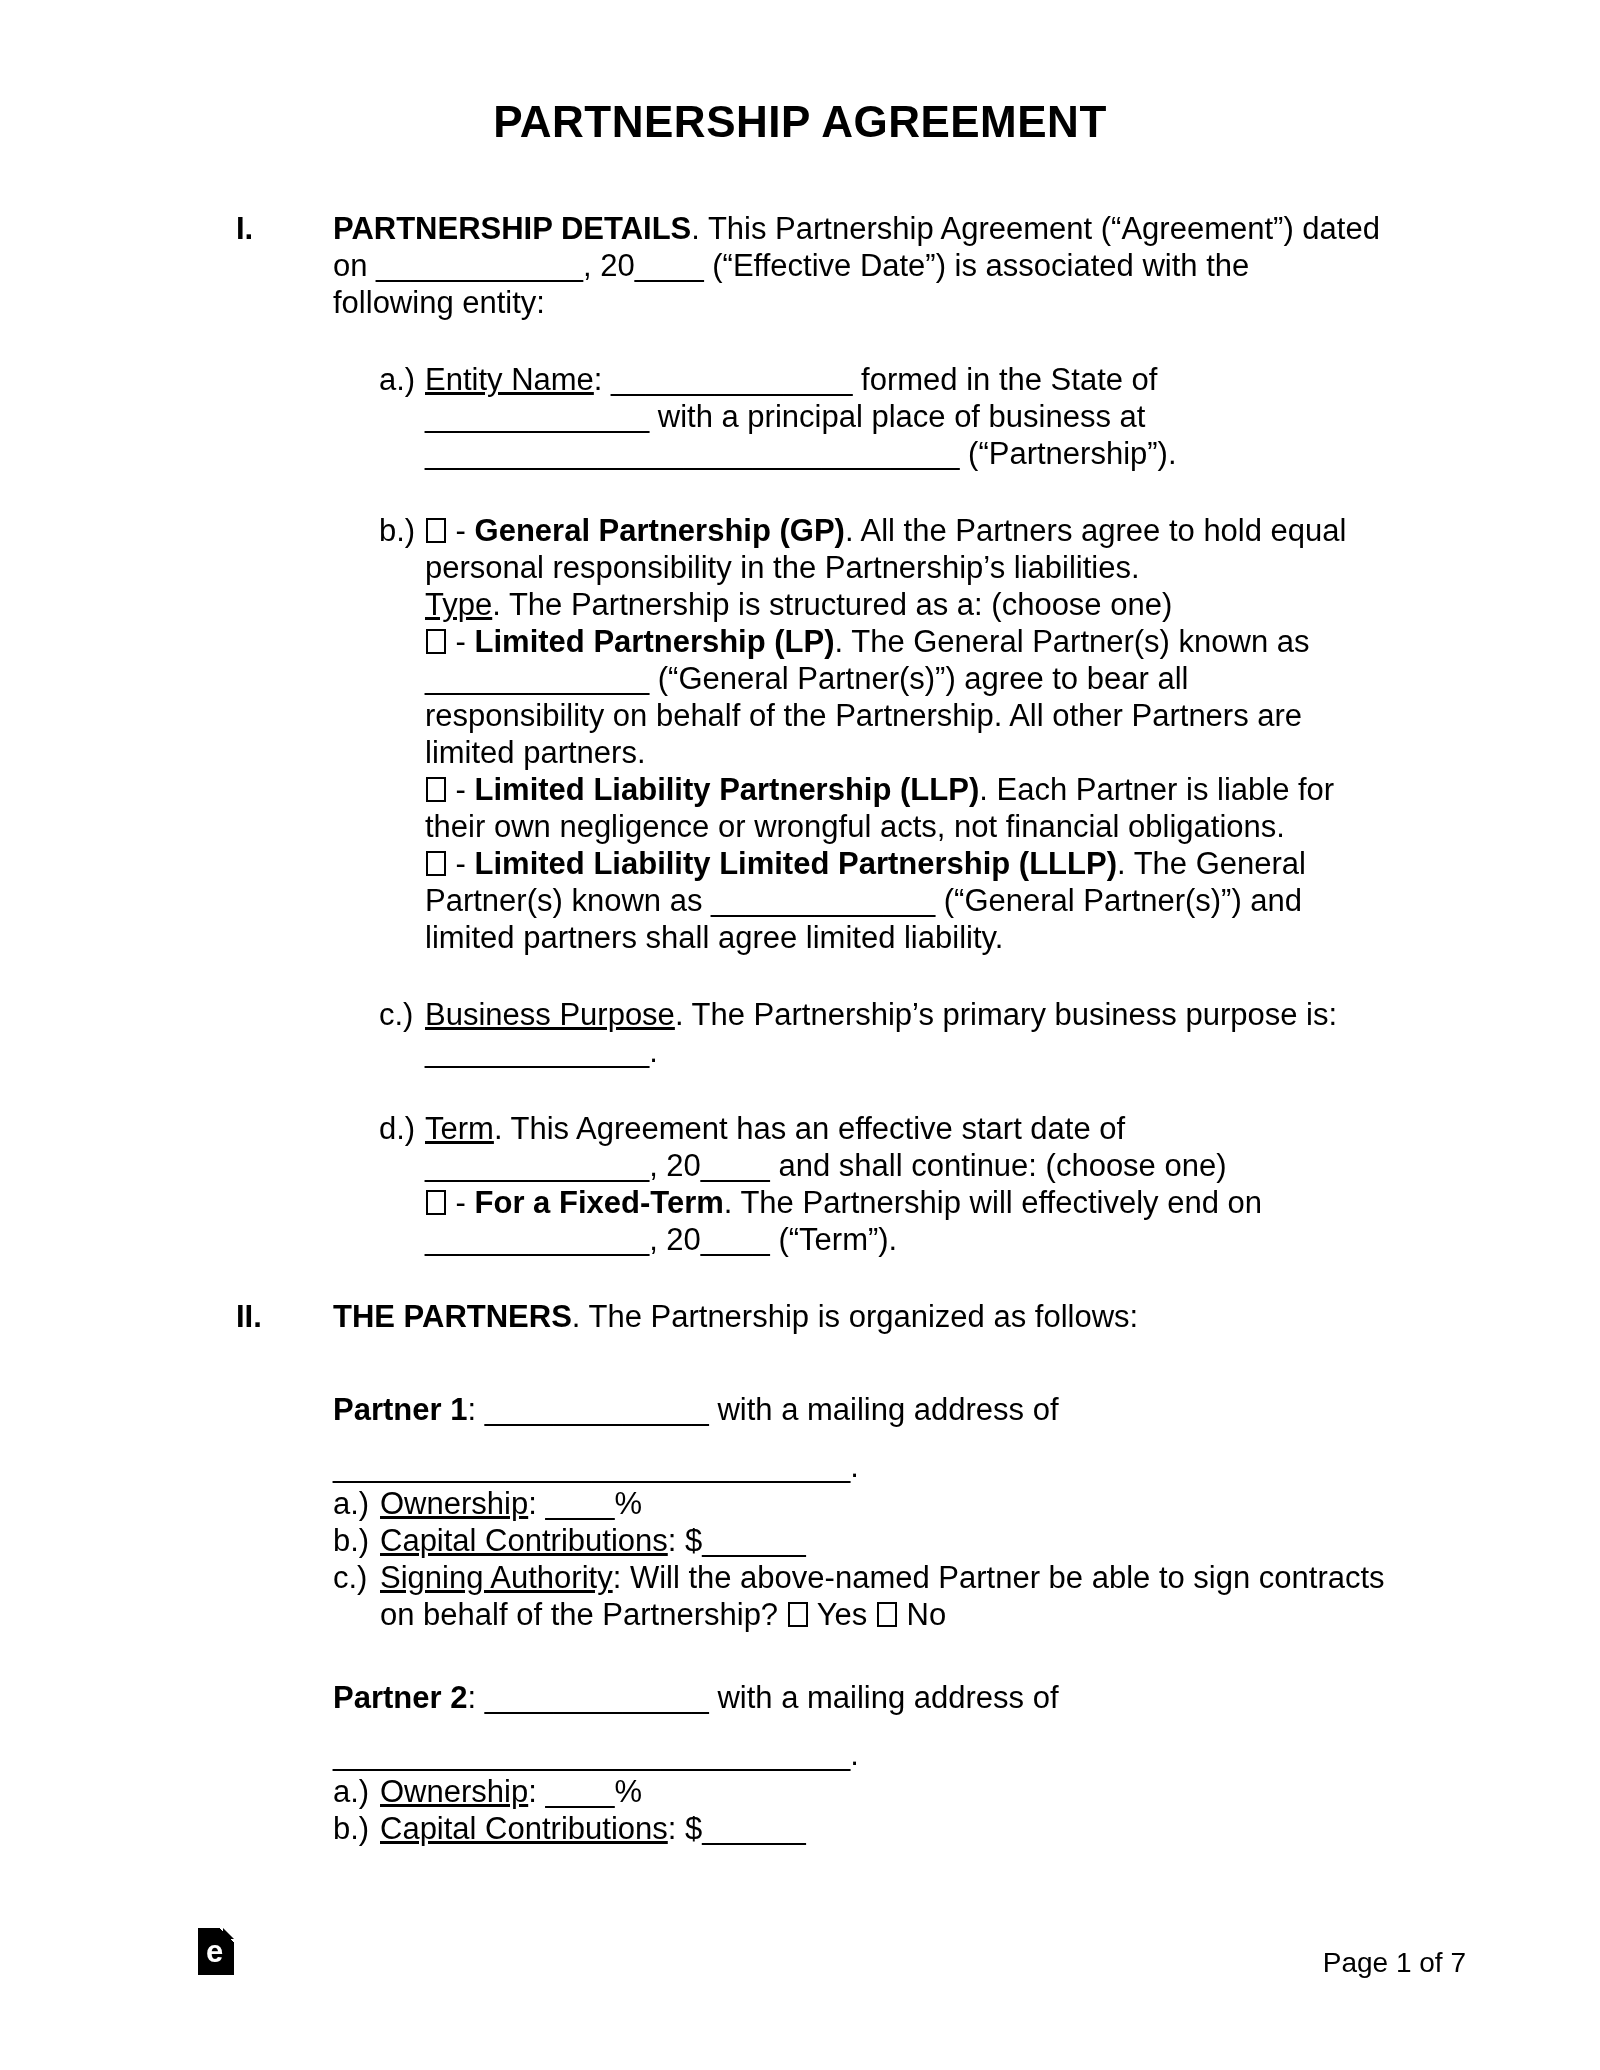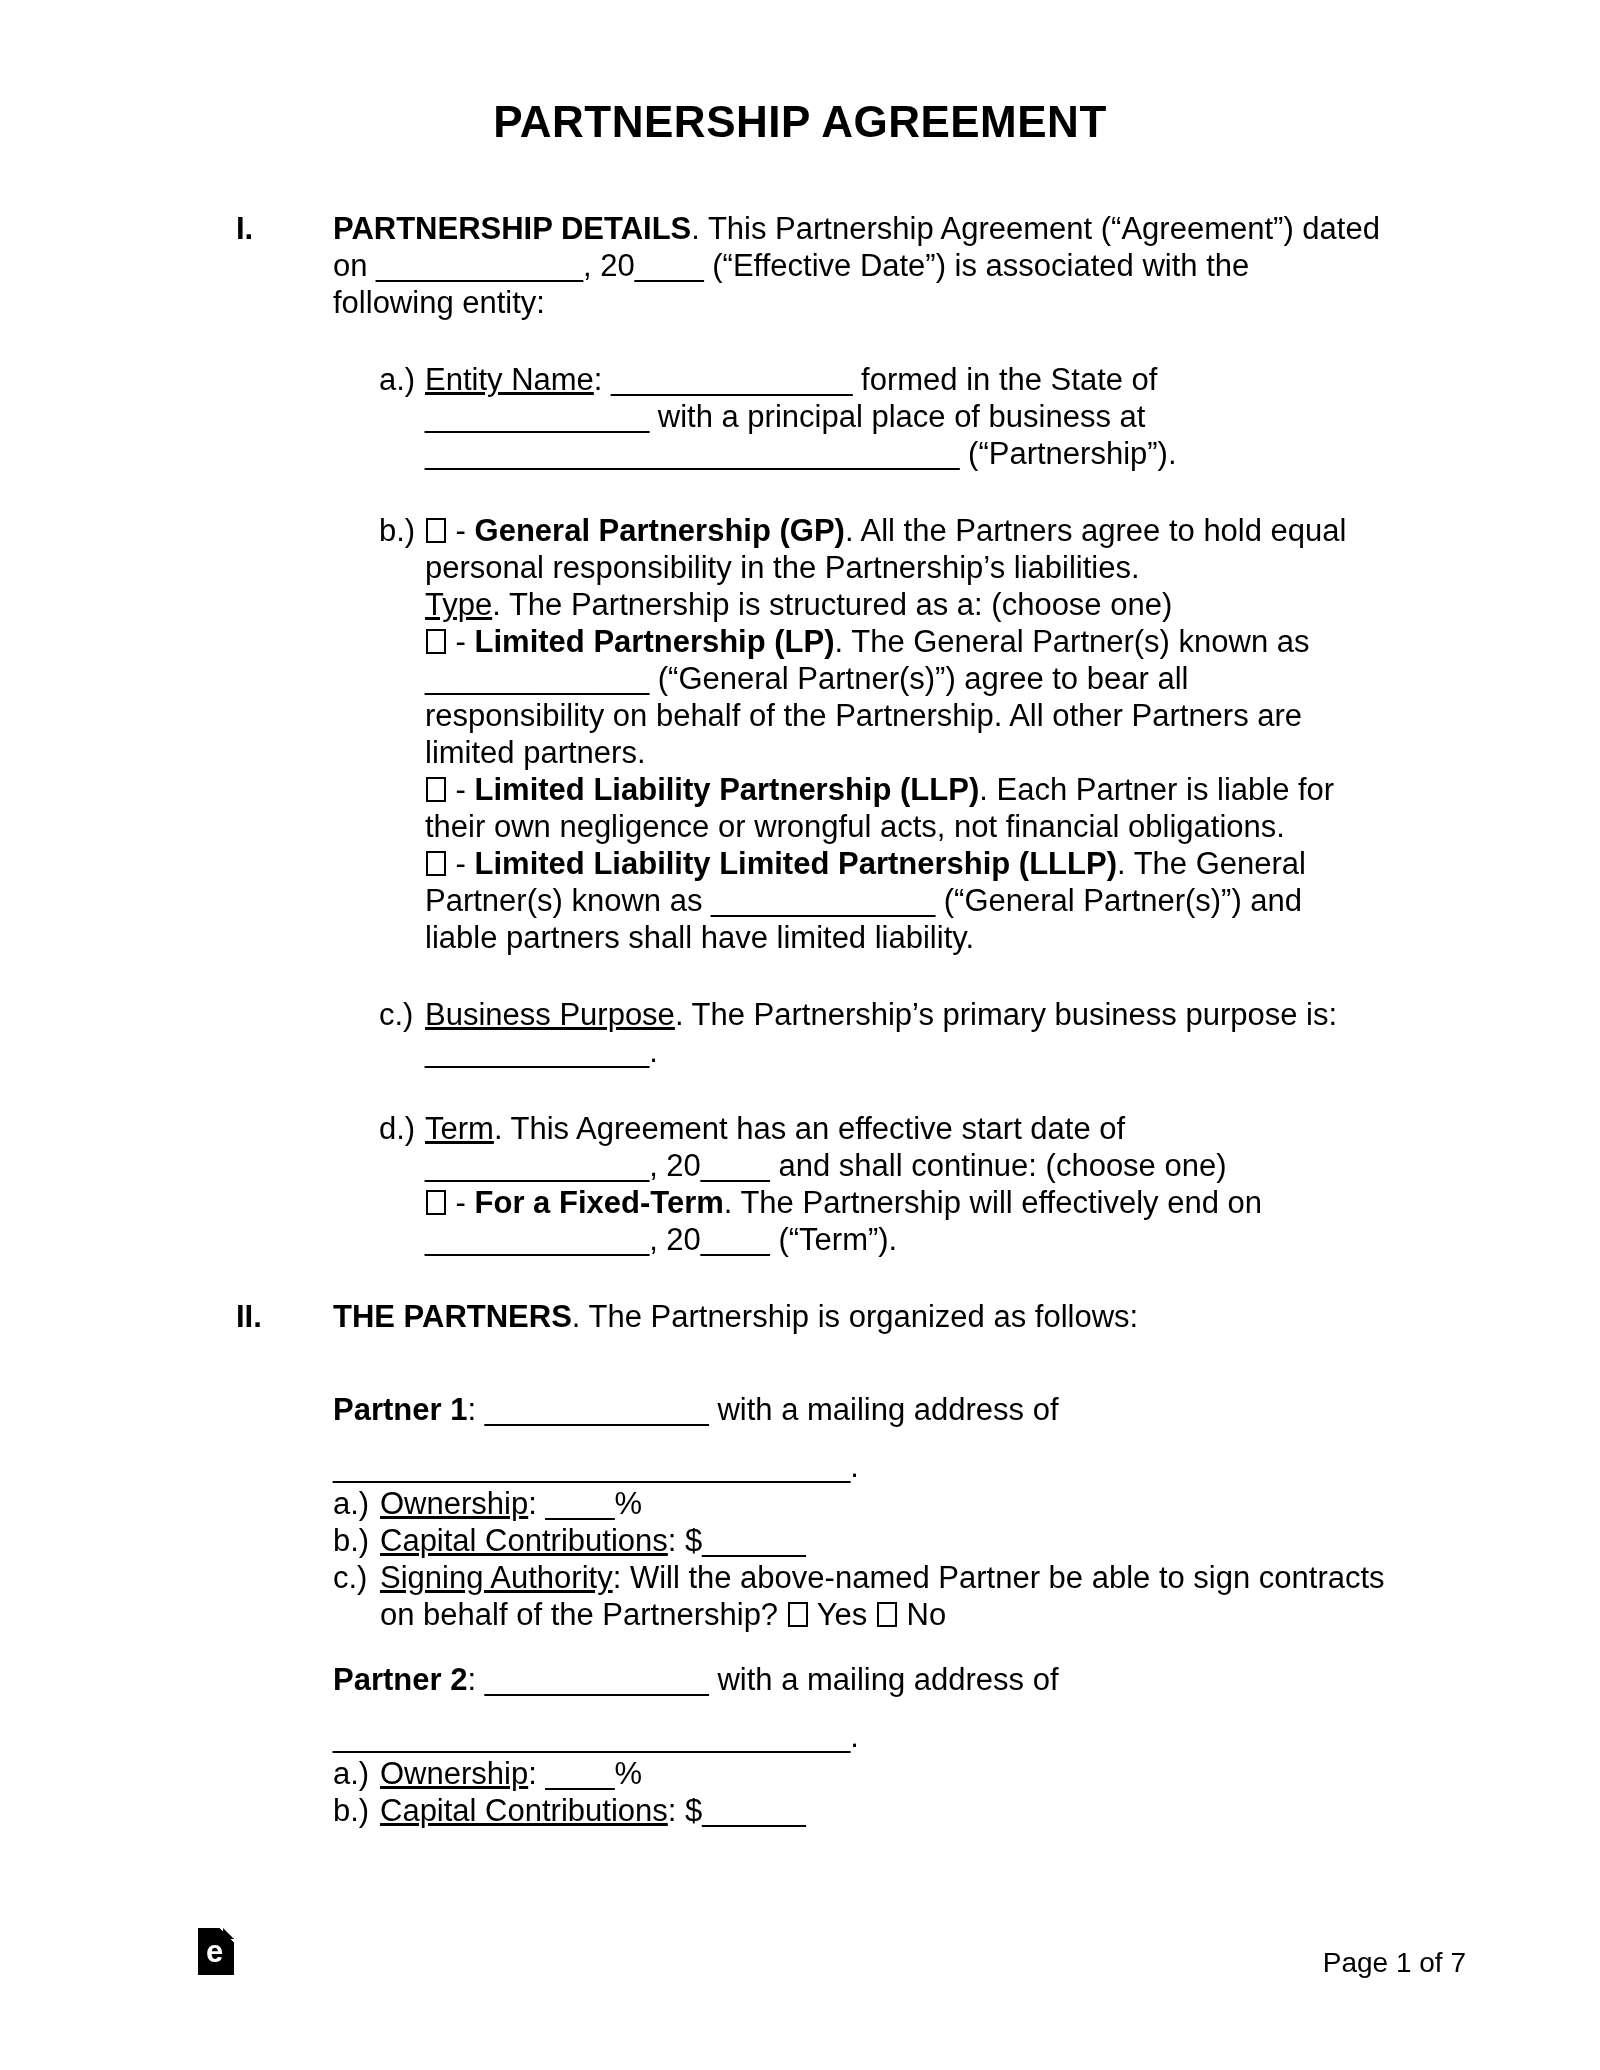--- a/index.html
+++ b/index.html
@@ -15,21 +15,21 @@
   .section { display: flex; margin-left: 236px; width: 1270px; }
   .section-1 { margin-top: 64px; }
   .section-2 { margin-top: 40px; }
   .numeral { width: 97px; flex: none; font-weight: bold; }
   .sec-body { flex: none; width: 1110px; }
   .para { margin: 0; }
   .sub { display: flex; padding-left: 46px; margin-top: 40px; }
   .marker { width: 46px; flex: none; }
   .sub-body { flex: 1; }
   .partner-block-1 { margin-top: 56px; }
-  .partner-block-2 { margin-top: 28px; }
+  .partner-block-2 { margin-top: 46px; }
   .address-line { margin-top: 20px; }
   .pitem { display: flex; }
   .pmarker { width: 47px; flex: none; }
   .pbody { flex: 1; }
   .b { font-weight: bold; }
   .u { text-decoration: underline; }
   .cbx {
     display: inline-block; width: 16px; height: 21px;
     border: 2px solid #000; vertical-align: -2px; margin: 0 1px;
     box-sizing: content-box;
@@ -65,21 +65,21 @@
       </div>
     </div>
 
     <div class="sub">
       <div class="marker">b.)</div>
       <div class="sub-body">
         <div class="para"><span class="cbx"></span><span> - </span><span class="b">General Partnership (GP)</span><span>. All the Partners agree to hold equal</span><br><span>personal responsibility in the Partnership’s liabilities.</span></div>
         <div class="para"><span class="u">Type</span><span>. The Partnership is structured as a: (choose one)</span></div>
         <div class="para"><span class="cbx"></span><span> - </span><span class="b">Limited Partnership (LP)</span><span>. The General Partner(s) known as</span><br><span>_____________</span><span> (“General Partner(s)”) agree to bear all</span><br><span>responsibility on behalf of the Partnership. All other Partners are</span><br><span>limited partners.</span></div>
         <div class="para"><span class="cbx"></span><span> - </span><span class="b">Limited Liability Partnership (LLP)</span><span>. Each Partner is liable for</span><br><span>their own negligence or wrongful acts, not financial obligations.</span></div>
-        <div class="para"><span class="cbx"></span><span> - </span><span class="b">Limited Liability Limited Partnership (LLLP)</span><span>. The General</span><br><span>Partner(s) known as </span><span>_____________</span><span> (“General Partner(s)”) and</span><br><span>liable partners shall have limited liability.</span></div>
+        <div class="para"><span class="cbx"></span><span> - </span><span class="b">Limited Liability Limited Partnership (LLLP)</span><span>. The General</span><br><span>Partner(s) known as </span><span>_____________</span><span> (“General Partner(s)”) and</span><br><span>limited partners shall agree limited liability.</span></div>
       </div>
     </div>
 
     <div class="sub">
       <div class="marker">c.)</div>
       <div class="sub-body">
         <div class="para"><span class="u">Business Purpose</span><span>. The Partnership’s primary business purpose is:</span><br><span>_____________</span><span>.</span></div>
       </div>
     </div>
 

